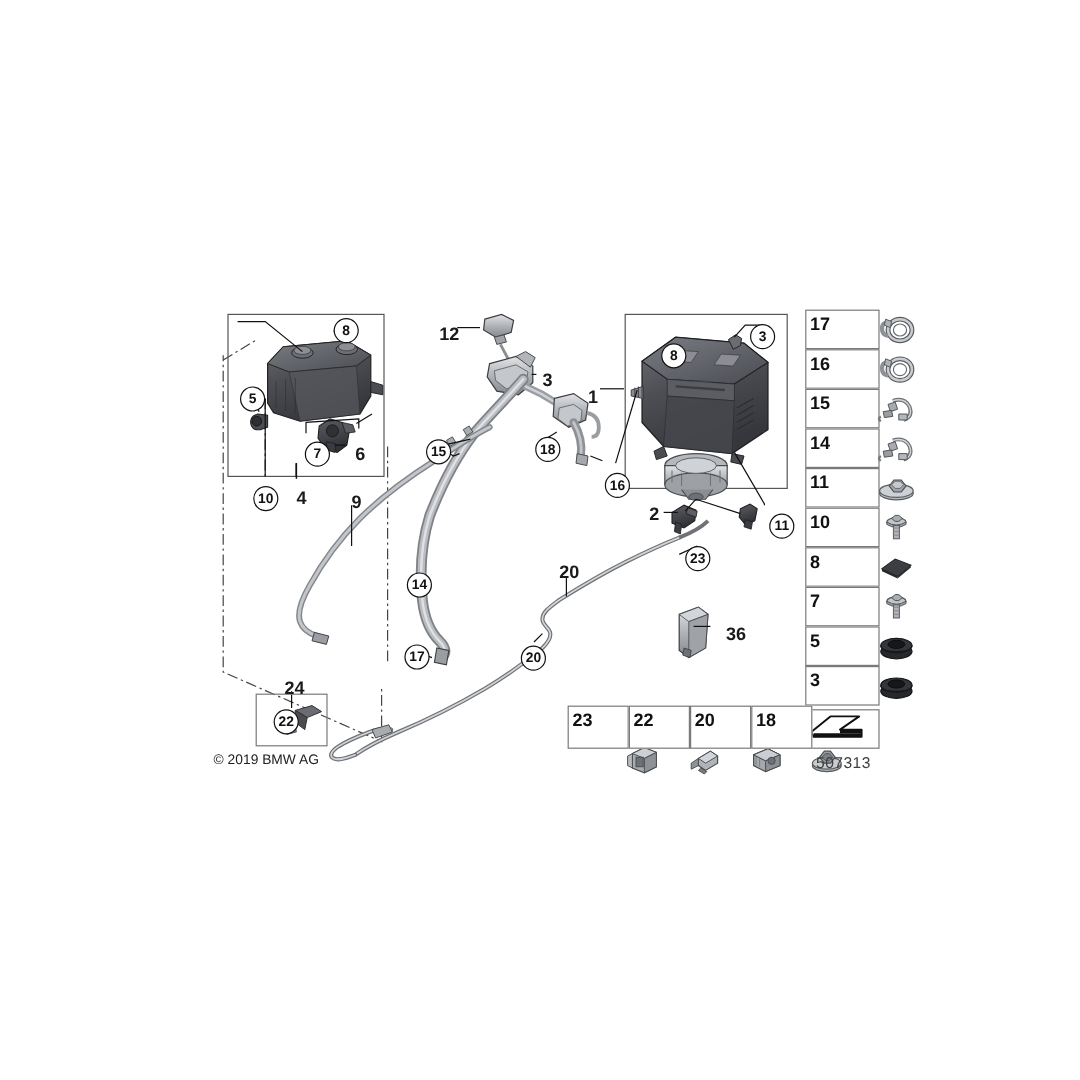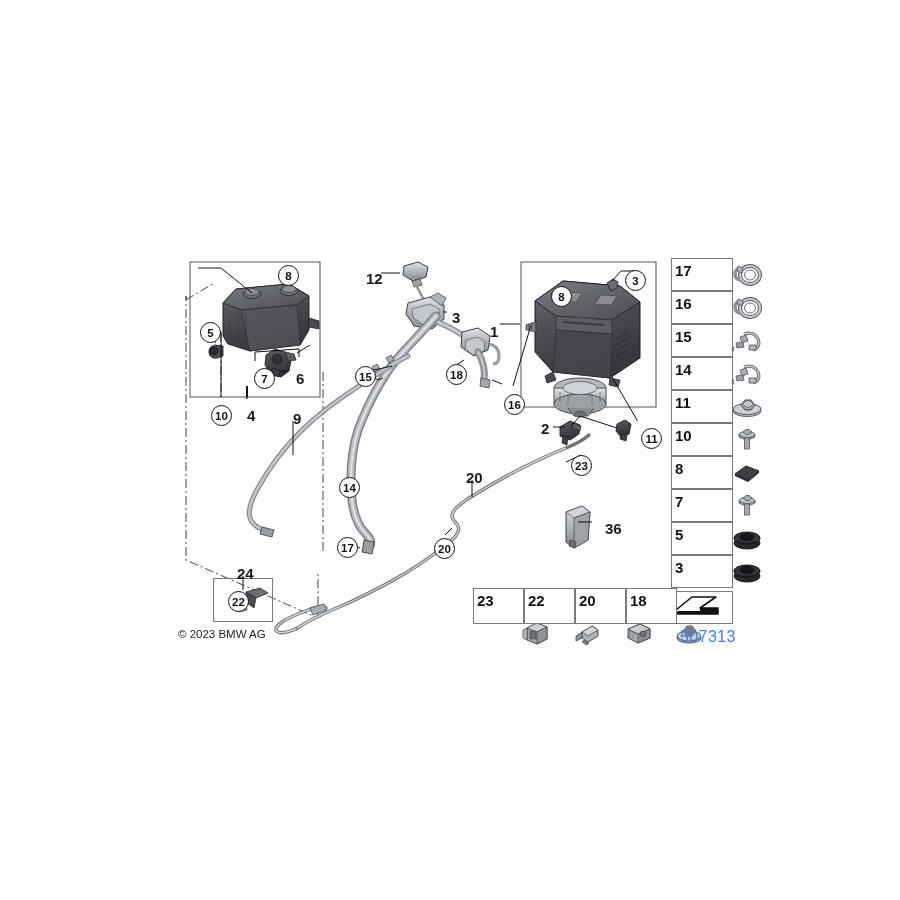--- a/index.html
+++ b/index.html
@@ -11,21 +11,21 @@
        white-space:nowrap;line-height:1;}
   .lbl-plain{font-size:15px;}
   .circ{position:absolute;border:1.6px solid #111;border-radius:50%;
         display:flex;align-items:center;justify-content:center;
         font-size:11.5px;font-weight:bold;color:#111;background:#fff;
         width:21px;height:21px;box-sizing:border-box;font-family:"Liberation Sans",sans-serif;}
   .sbox{position:absolute;border:1px solid #7a7a7a;background:#fff;box-sizing:border-box;}
   .snum{position:absolute;font-size:15px;font-weight:bold;color:#111;
         font-family:"Liberation Sans",sans-serif;}
   .copy{position:absolute;font-size:11.5px;color:#222;font-family:"Liberation Sans",sans-serif;}
-  .dwg{position:absolute;font-size:16px;color:#3b82f6;letter-spacing:.4px;
+  .dwg{position:absolute;font-size:13px;color:#404040;letter-spacing:.4px;
        font-family:"Liberation Sans",sans-serif;}
 </style>
 </head>
 <body>
 
 <div id="stage">
 
 <svg width="900" height="900" viewBox="0 0 900 900">
   <defs>
     <linearGradient id="tankG" x1="0" y1="0" x2="0.4" y2="1">
@@ -465,17 +465,17 @@
       <div class="lbl lbl-plain" style="left: 490px; top: 324px;">1</div>
       <div class="lbl lbl-plain" style="left: 296px; top: 371px;">6</div>
       <div class="lbl lbl-plain" style="left: 247px; top: 408px;">4</div>
       <div class="lbl lbl-plain" style="left: 293px; top: 411px;">9</div>
       <div class="lbl lbl-plain" style="left: 541px; top: 421px;">2</div>
       <div class="lbl lbl-plain" style="left: 466px; top: 470px;">20</div>
       <div class="lbl lbl-plain" style="left: 605px; top: 521px;">36</div>
       <div class="lbl lbl-plain" style="left: 237px; top: 566px;">24</div>
     </div>
 
-<div class="copy" id="copyright" style="left:178px;top:628px;">© 2023 BMW AG</div>
+<div class="copy" id="copyright" style="left:178px;top:628px;">© 2019 BMW AG</div>
 
 <div class="dwg" id="drawingno" style="left:680px;top:628px;">507313</div>
 
 </div>
 
 </body></html>

